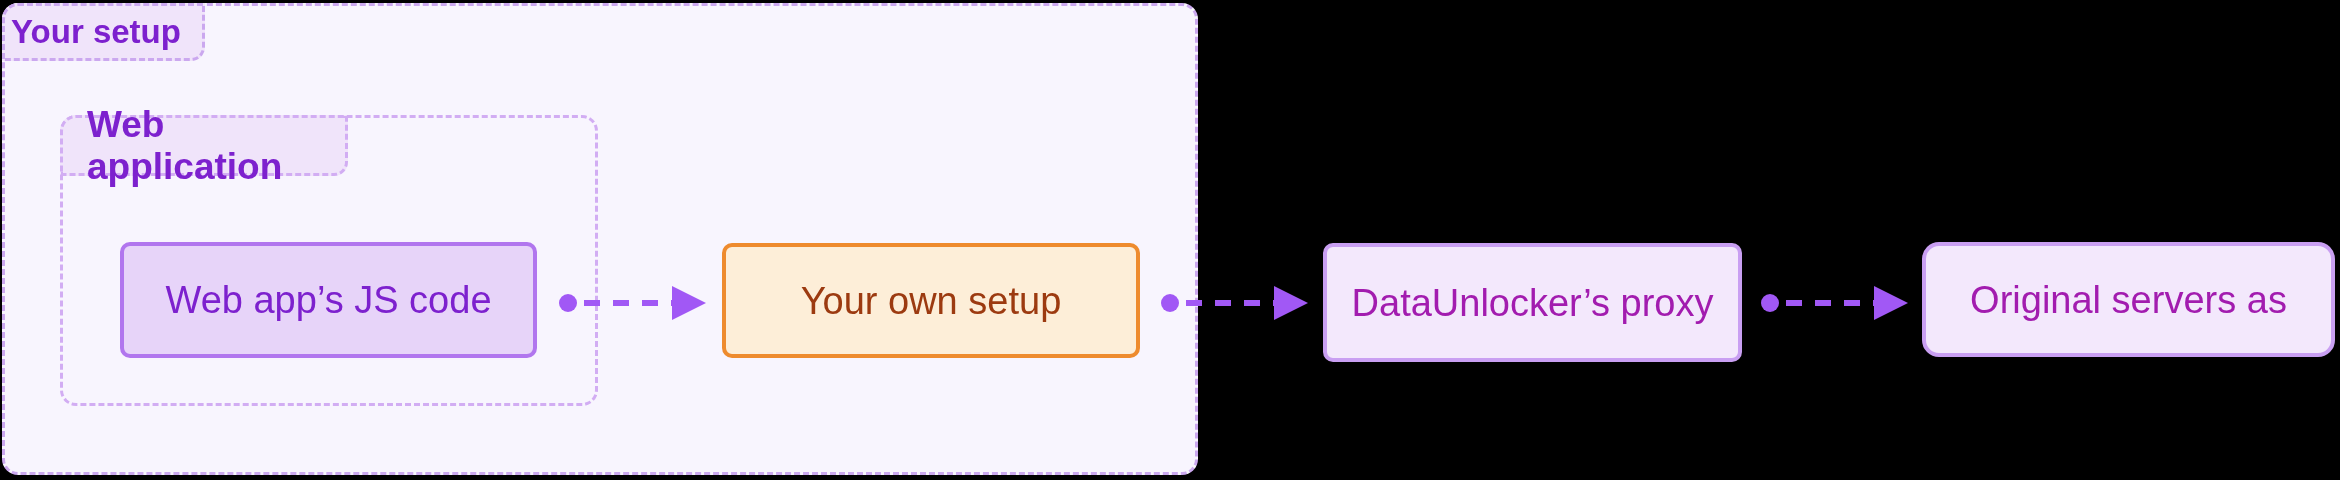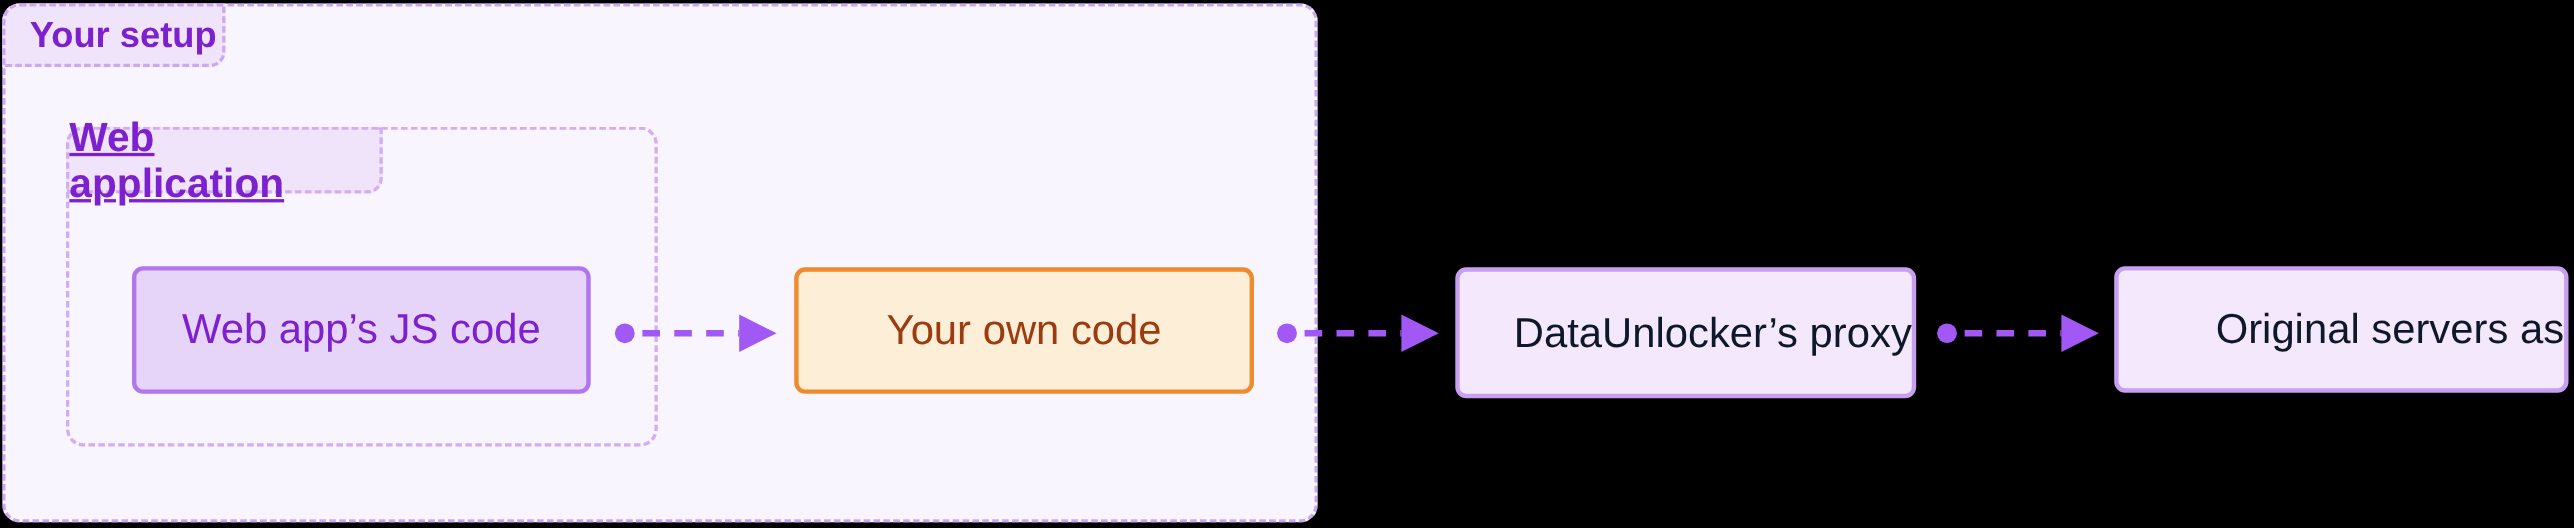--- a/index.html
+++ b/index.html
@@ -16,36 +16,36 @@
   .group-web-app{left:60px;top:115px;width:538px;height:291px;background:transparent;border-color:#d2adf3;}
   .group-label{
     position:absolute;left:-3px;top:-3px;
     box-sizing:border-box;
     border:3px dashed #cba8ef;
     border-radius:16px 0 14px 0;
     background:#f0e4fa;
     display:flex;align-items:center;
     color:#7d21ce;font-weight:700;
   }
-  .label-your-setup{width:203px;height:58px;font-size:33px;padding-left:22px;}
-  .label-web-app{width:288px;height:61px;font-size:37px;border-color:#d2adf3;text-decoration:underline;}
+  .label-your-setup{width:203px;height:58px;font-size:33px;padding-left:6px;}
+  .label-web-app{width:288px;height:61px;font-size:37px;padding-left:24px;border-color:#d2adf3;}
   
   .node{
     position:absolute;box-sizing:border-box;
     border-radius:10px;
     display:flex;flex-direction:column;align-items:center;justify-content:center;
     text-align:center;font-size:38px;line-height:52px;
   }
   .node-purple{background:#e7d4f9;border:4px solid #b176ee;color:#7d21ce;}
-  .node-light{background:#f3e8fc;border:4px solid #c99ff2;color:#0f172a;align-items:flex-end;}
+  .node-light{background:#f3e8fc;border:4px solid #c99ff2;color:#a21caf;}
   .node-orange{background:#fdeed8;border:4px solid #ee8b2e;color:#9c3a10;}
   .node-js-code{left:120px;top:242px;width:417px;height:116px;}
   .node-own-proxy{left:722px;top:243px;width:418px;height:115px;}
   .node-du-proxy{left:1323px;top:243px;width:419px;height:119px;}
-  .node-orig-servers{left:1922px;top:242px;width:413px;height:115px;}
+  .node-orig-servers{left:1922px;top:242px;width:413px;height:115px;border-radius:17px;}
   
   .arrow{position:absolute;width:160px;height:44px;}
   .arrow-1{left:550px;top:281px;}
   .arrow-2{left:1152px;top:281px;}
   .arrow-3{left:1752px;top:281px;}
 </style>
 </head>
 <body>
 
 <div class="stage">
@@ -60,21 +60,21 @@
     <div class="group-label label-web-app">
       <span>Web application</span>
     </div>
   </div>
 
   <div class="node node-purple node-js-code">
     <div>Web app’s JS code</div>
   </div>
 
   <div class="node node-orange node-own-proxy">
-    <div>Your own code</div>
+    <div>Your own setup</div>
   </div>
 
   <div class="node node-light node-du-proxy">
     <div>DataUnlocker’s proxy</div>
   </div>
 
   <div class="node node-light node-orig-servers">
     <div>Original servers as</div>
   </div>
 

